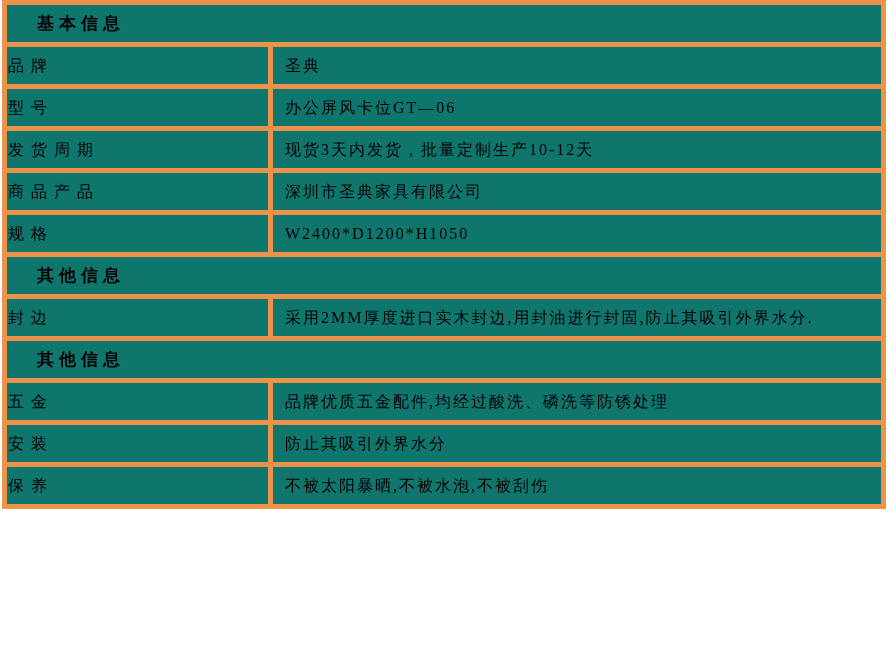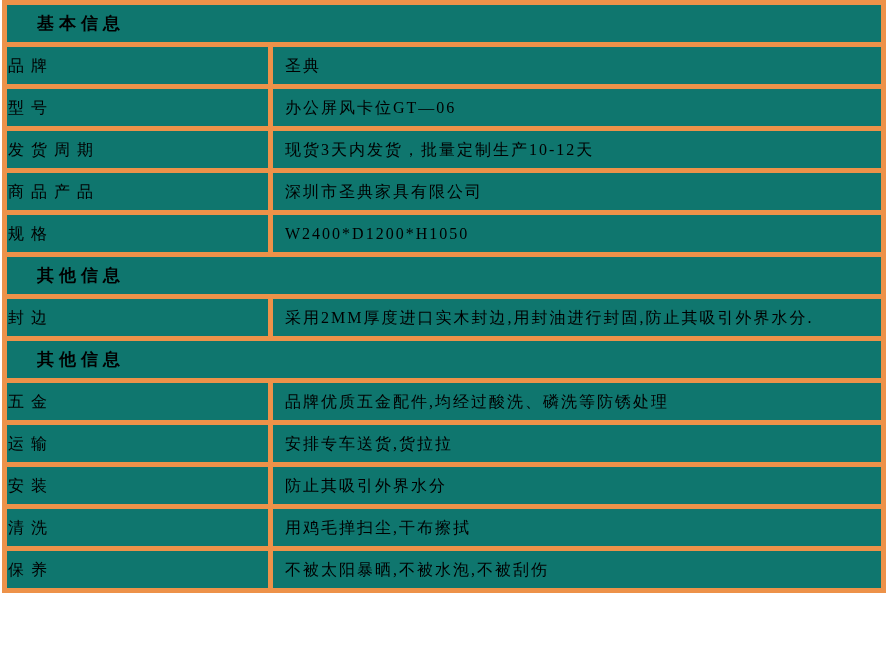--- a/index.html
+++ b/index.html
@@ -88,29 +88,21 @@
     </tr>
     <tr>
       <td class="section-title" colspan="2">其他信息</td>
     </tr>
 
     <tr>
       <td class="row-label">五金</td>
       <td class="row-value">品牌优质五金配件,均经过酸洗、磷洗等防锈处理</td>
     </tr>
     <tr>
-      <td class="row-label">运输</td>
-      <td class="row-value">安排专车送货,货拉拉</td>
-    </tr>
-    <tr>
       <td class="row-label">安装</td>
       <td class="row-value">防止其吸引外界水分</td>
-    </tr>
-    <tr>
-      <td class="row-label">清洗</td>
-      <td class="row-value">用鸡毛掸扫尘,干布擦拭</td>
     </tr>
     <tr>
       <td class="row-label">保养</td>
       <td class="row-value">不被太阳暴晒,不被水泡,不被刮伤</td>
     </tr>
   </tbody>
 </table>
 
 </body></html>

